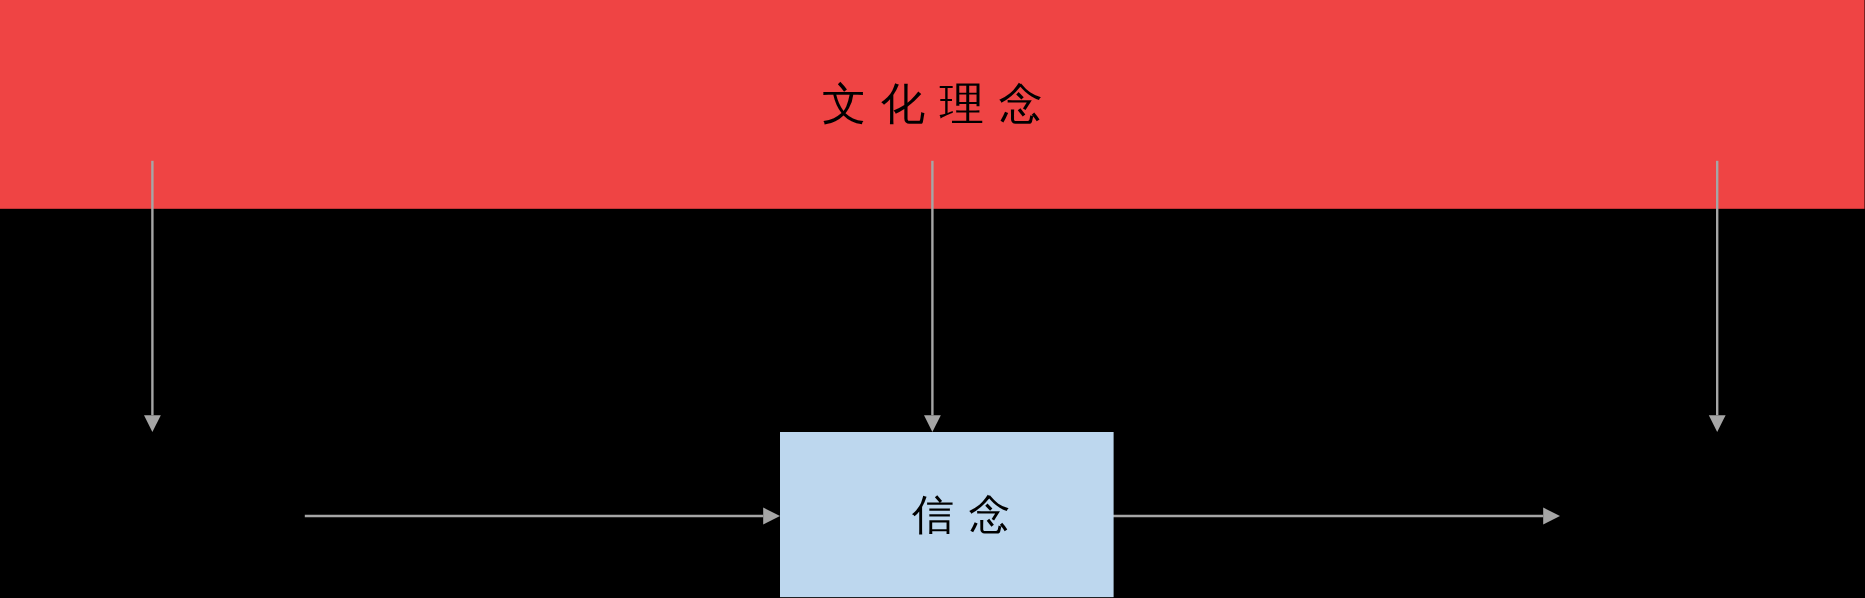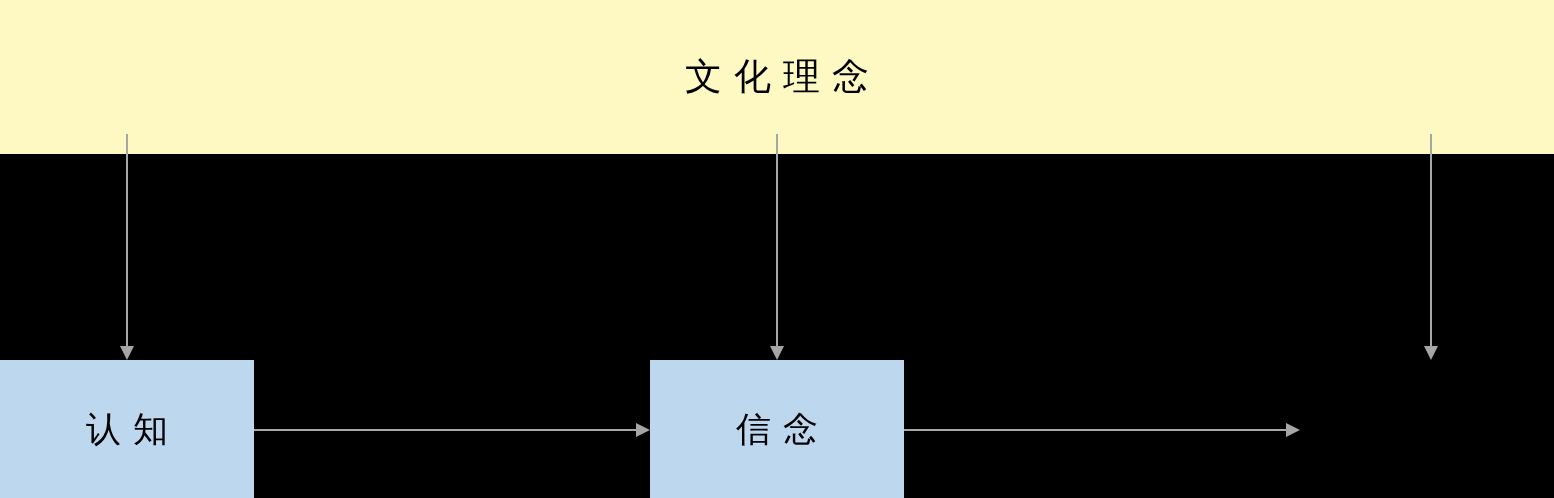--- a/index.html
+++ b/index.html
@@ -13,22 +13,22 @@
     height: 498px;
     background: #000000;
     overflow: hidden;
     font-family: "Liberation Sans", sans-serif;
   }
   .title-bar {
     position: absolute;
     left: 0;
     top: 0;
     width: 1554px;
-    height: 154px;
-    background: #fef9c3;
+    height: 174px;
+    background: #ef4444;
     display: flex;
     align-items: center;
     justify-content: center;
   }
   .title-bar .label {
     font-size: 37px;
     color: #000000;
     letter-spacing: 12px;
     text-indent: 12px; 
     white-space: nowrap;
@@ -44,21 +44,21 @@
     justify-content: center;
   }
   .node .label {
     font-size: 35px;
     color: #000000;
     letter-spacing: 12px;
     text-indent: 12px;
     white-space: nowrap;
   }
   #node-cognition { left: 0; }
-  #node-belief    { left: 650px; }
+  #node-belief    { left: 650px; padding-left: 24px; }
   #node-behavior  { left: 1300px; }
   svg.arrows {
     position: absolute;
     left: 0;
     top: 0;
     width: 1554px;
     height: 498px;
     pointer-events: none;
   }
   svg.arrows line {
@@ -99,22 +99,19 @@
       <line x1="254" y1="430" x2="636" y2="430"></line>
       <polygon points="636,423 636,437 650,430"></polygon>
     </g>
 
     <g>
       <line x1="904" y1="430" x2="1286" y2="430"></line>
       <polygon points="1286,423 1286,437 1300,430"></polygon>
     </g>
   </svg>
 
-  <div class="node" id="node-cognition">
-    <span class="label">认知</span>
-  </div>
 
   <div class="node" id="node-belief">
     <span class="label">信念</span>
   </div>
 
 
 </div>
 
 </body></html>

